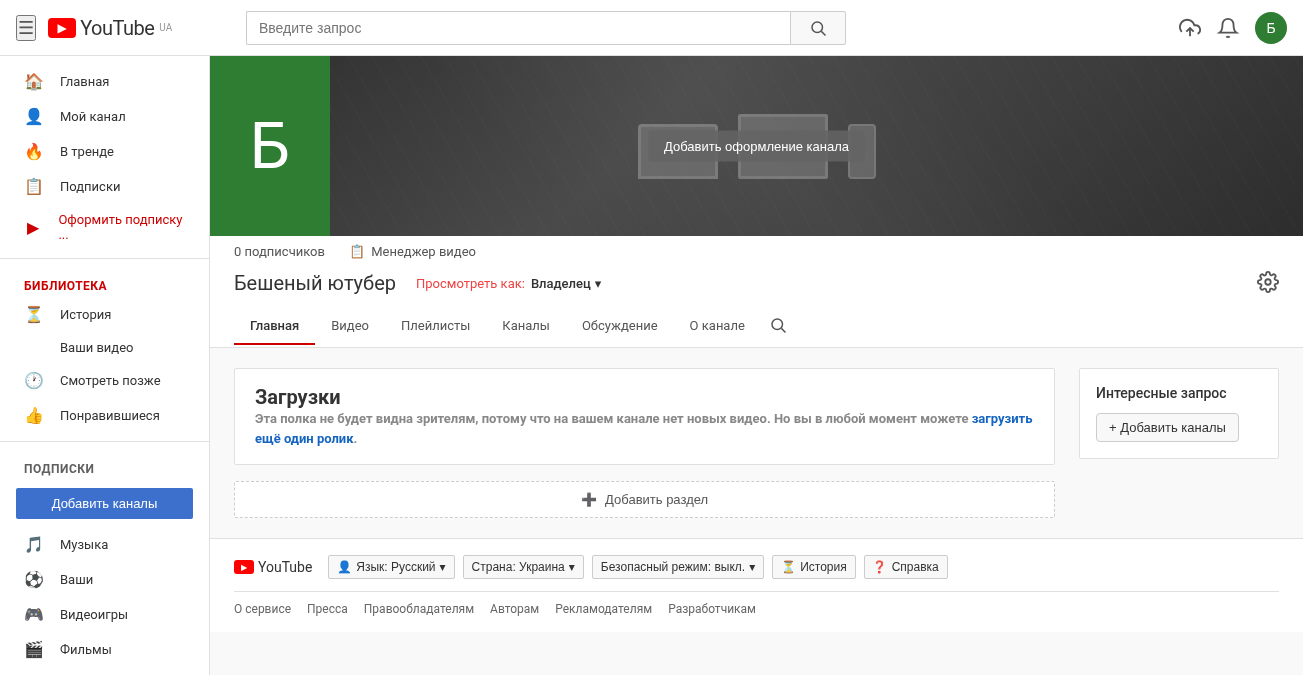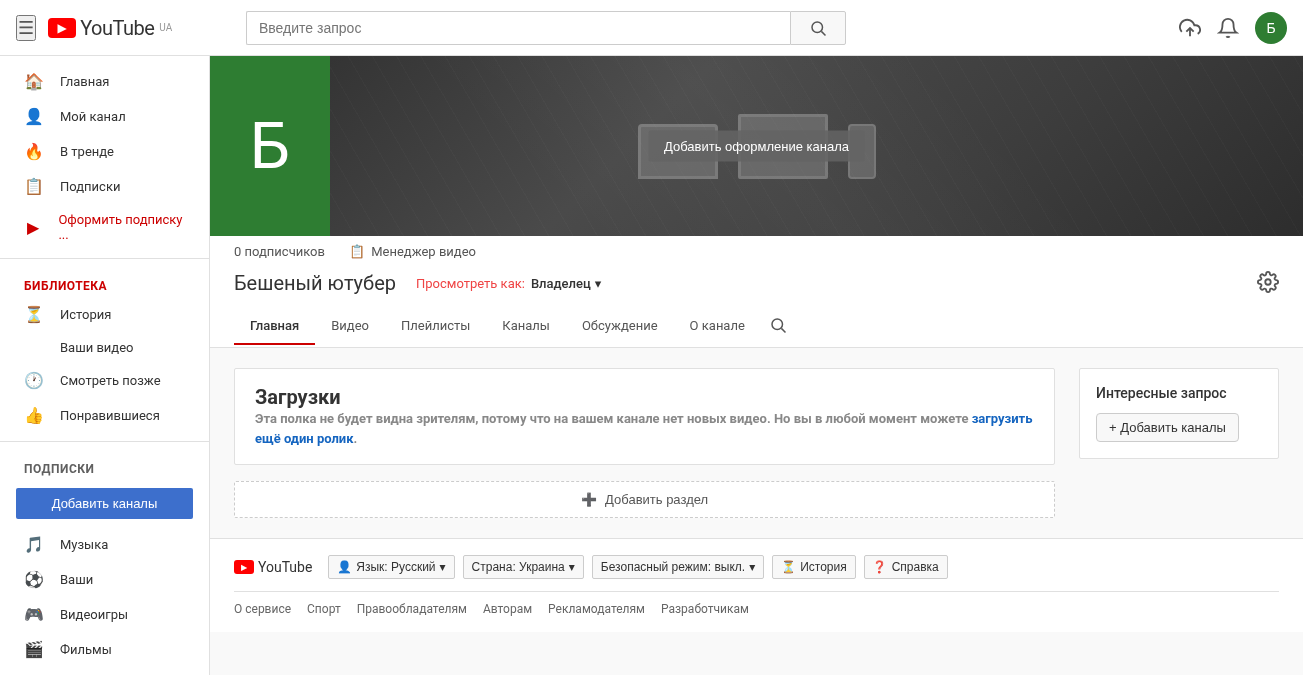--- a/index.html
+++ b/index.html
@@ -508,21 +508,21 @@
             <span>История</span>
           </button>
           <button class="footer-link-btn">
             <span>❓</span>
             <span>Справка</span>
           </button>
         </div>
       </div>
       <div class="footer-bottom">
         <a href="#" class="footer-nav-link">О сервисе</a>
-        <a href="#" class="footer-nav-link">Спорт</a>
+        <a href="#" class="footer-nav-link">Пресса</a>
         <a href="#" class="footer-nav-link">Правообладателям</a>
         <a href="#" class="footer-nav-link">Авторам</a>
         <a href="#" class="footer-nav-link">Рекламодателям</a>
         <a href="#" class="footer-nav-link">Разработчикам</a>
       </div>
     </div>
 
   </main>
 </div>
 

